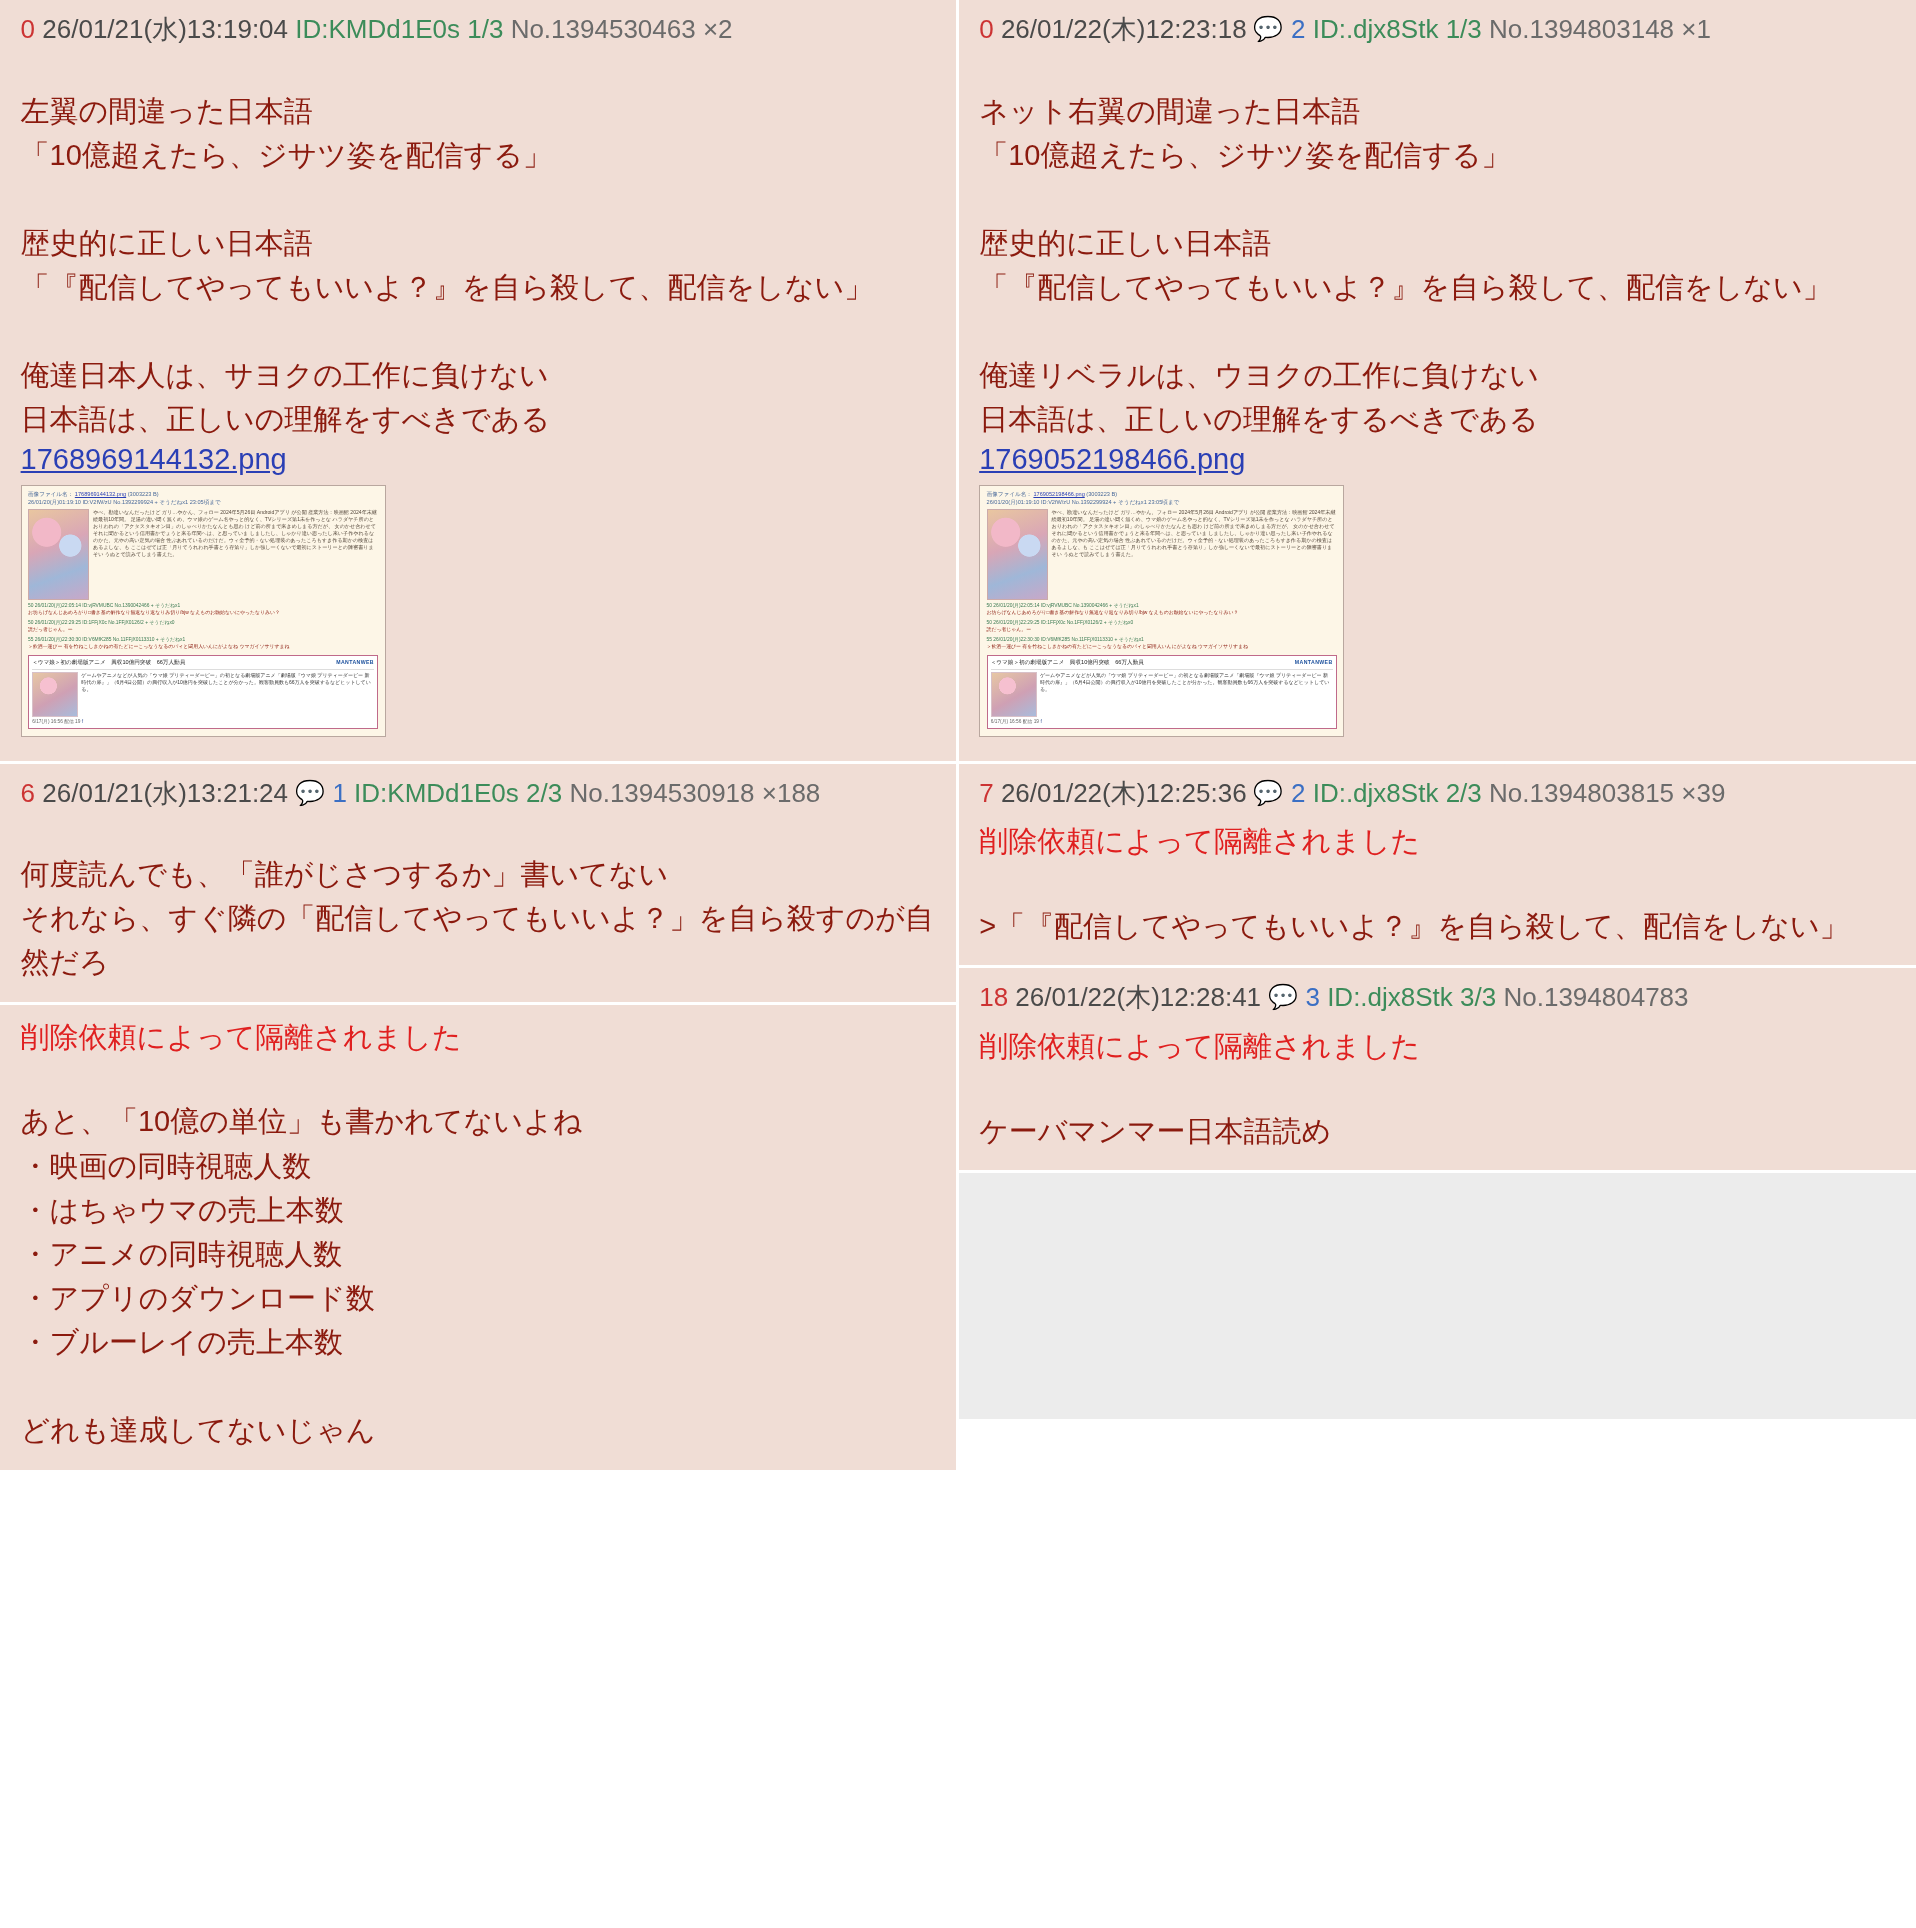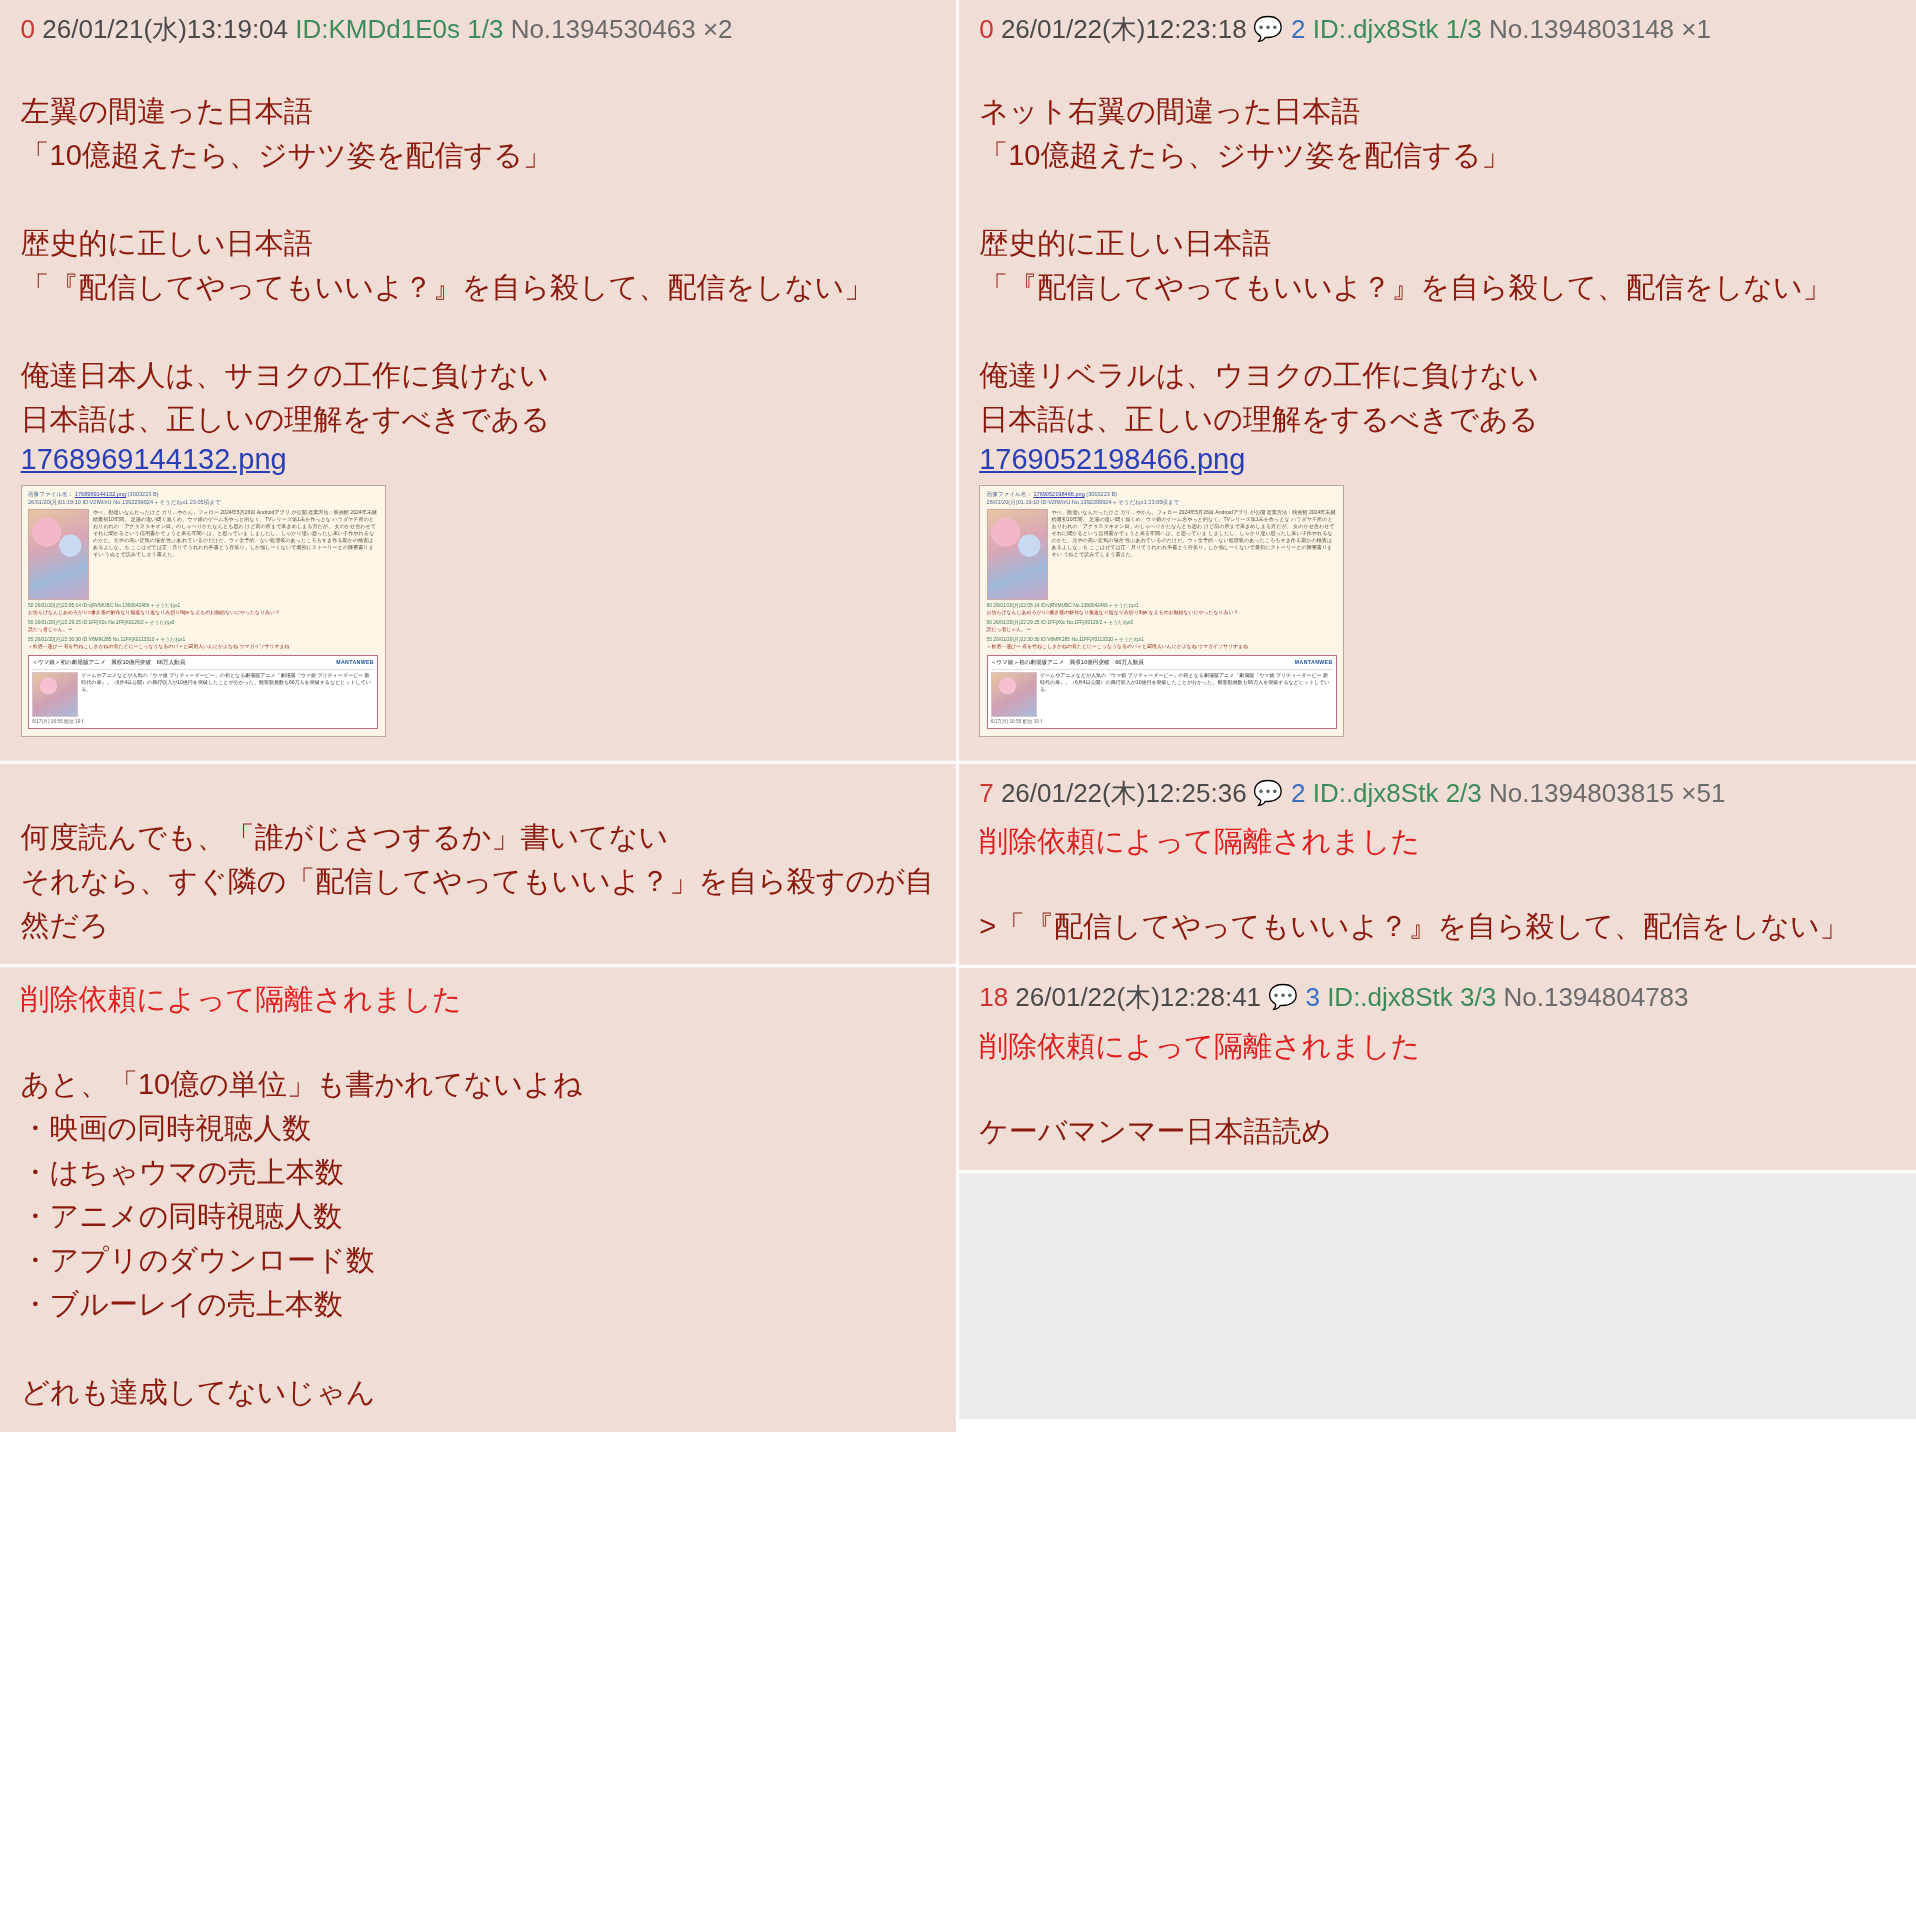--- a/index.html
+++ b/index.html
@@ -267,20 +267,30 @@
           <div class="n-icons">
             <span>6/17(月) 16:56 配信</span>
             <span>19</span>
             <span class="fb">f</span>
           </div>
         </div>
       </div>
     </div>
 
     <div class="post">
+      <div class="meta">
+        <span class="num">6</span>
+        <span class="date">26/01/21(水)13:21:24</span>
+        <span class="reply-icon">💬</span>
+        <span class="reply-count">1</span>
+        <span class="uid">ID:KMDd1E0s</span>
+        <span class="uid">2/3</span>
+        <span class="no">No.1394530918</span>
+        <span class="xcount">×188</span>
+      </div>
       <div class="body">何度読んでも、「誰がじさつするか」書いてない
 それなら、すぐ隣の「配信してやってもいいよ？」を自ら殺すのが自然だろ</div>
     </div>
 
     <div class="post">
       <div class="warn">削除依頼によって隔離されました</div>
       <div class="body">あと、「10億の単位」も書かれてないよね
 ・映画の同時視聴人数
 ・はちゃウマの売上本数
 ・アニメの同時視聴人数
@@ -370,21 +380,21 @@
 
     <div class="post">
       <div class="meta">
         <span class="num">7</span>
         <span class="date">26/01/22(木)12:25:36</span>
         <span class="reply-icon">💬</span>
         <span class="reply-count">2</span>
         <span class="uid">ID:.djx8Stk</span>
         <span class="uid">2/3</span>
         <span class="no">No.1394803815</span>
-        <span class="xcount">×51</span>
+        <span class="xcount">×39</span>
       </div>
       <div class="warn">削除依頼によって隔離されました</div>
       <div class="body quote">&gt;「『配信してやってもいいよ？』を自ら殺して、配信をしない」</div>
     </div>
 
     <div class="post">
       <div class="meta">
         <span class="num">18</span>
         <span class="date">26/01/22(木)12:28:41</span>
         <span class="reply-icon">💬</span>

